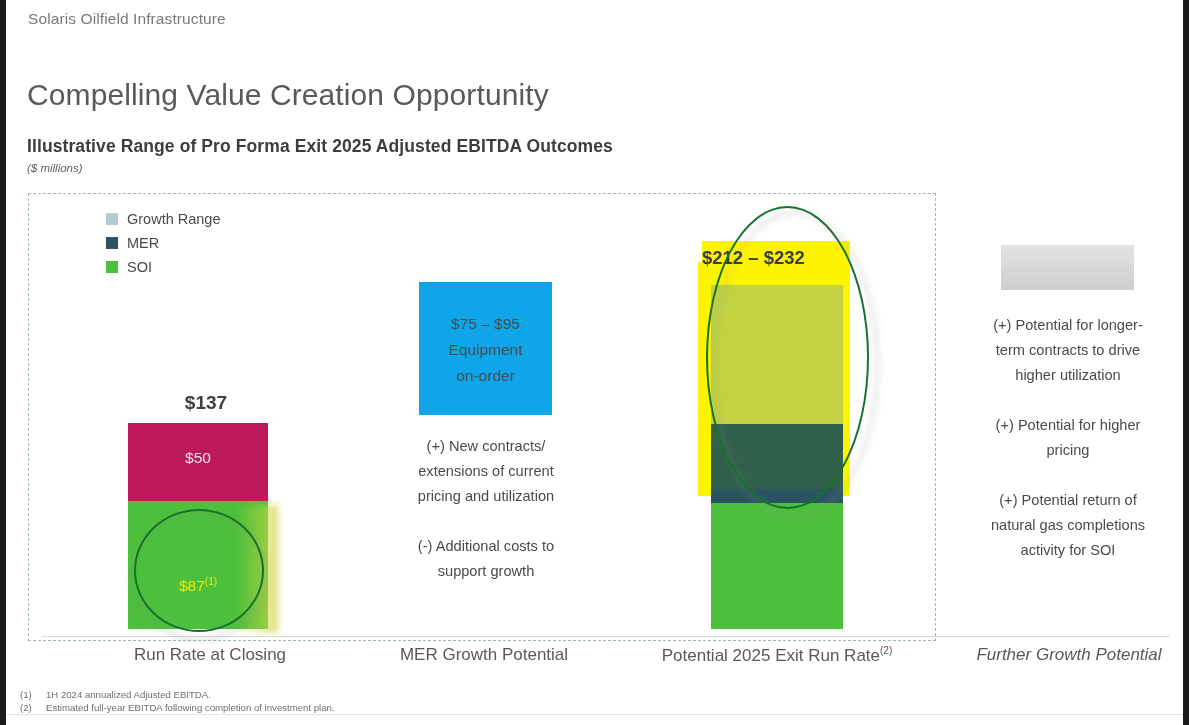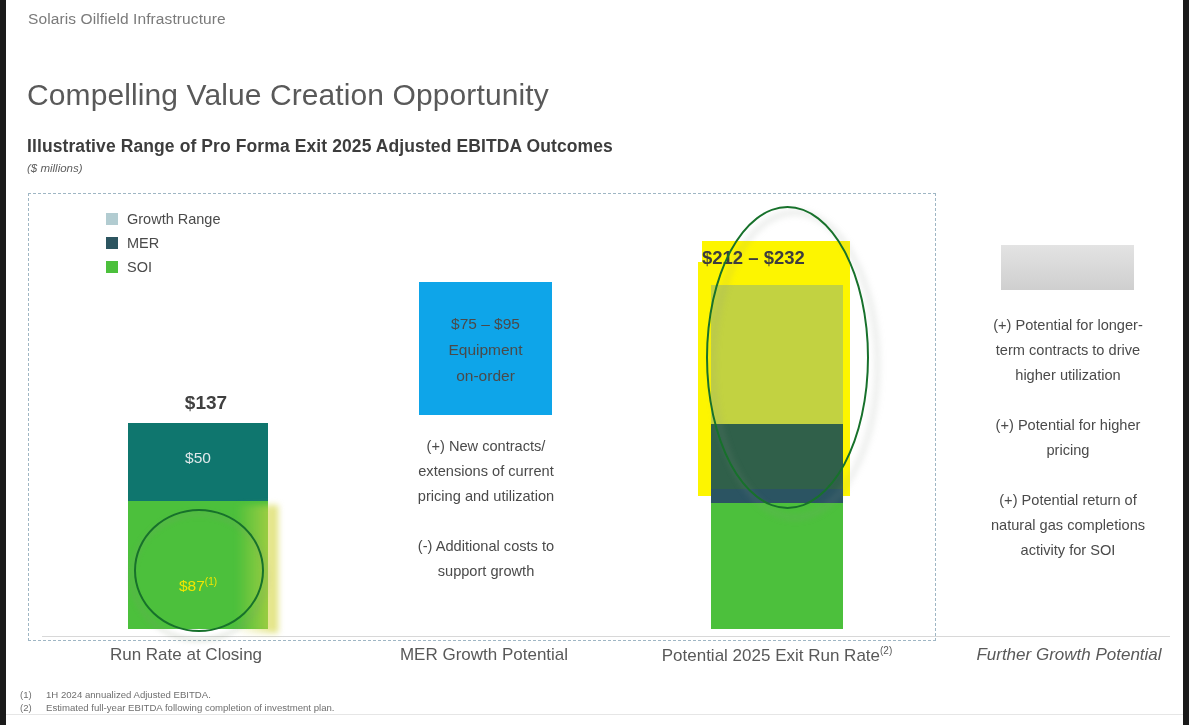--- a/index.html
+++ b/index.html
@@ -112,21 +112,21 @@
     left: 122px;
     top: 423px;
     width: 140px;
     height: 206px;
   }
   #col1-mer {
     position: absolute;
     left: 0; top: 0;
     width: 100%;
     height: 78px;
-    background: #0f766e;
+    background: #be185d;
   }
   #col1-mer-label {
     position: absolute;
     left: 0;
     top: 26px;
     width: 100%;
     text-align: center;
     font-size: 15.5px;
     color: #dfe8ea;
   }
@@ -314,21 +314,21 @@
 
   
   .axis-label {
     position: absolute;
     top: 645px;
     text-align: center;
     font-size: 17px;
     color: #595959;
   }
   .axis-label sup { font-size: 10px; }
-  #axis1 { left: 80px; width: 200px; }
+  #axis1 { left: 104px; width: 200px; }
   #axis2 { left: 378px; width: 200px; }
   #axis3 { left: 638px; width: 266px; }
   #axis4 { left: 955px; width: 216px; font-style: italic; }
 
   
   #footnotes {
     position: absolute;
     left: 14px;
     top: 688px;
     font-size: 9.6px;

